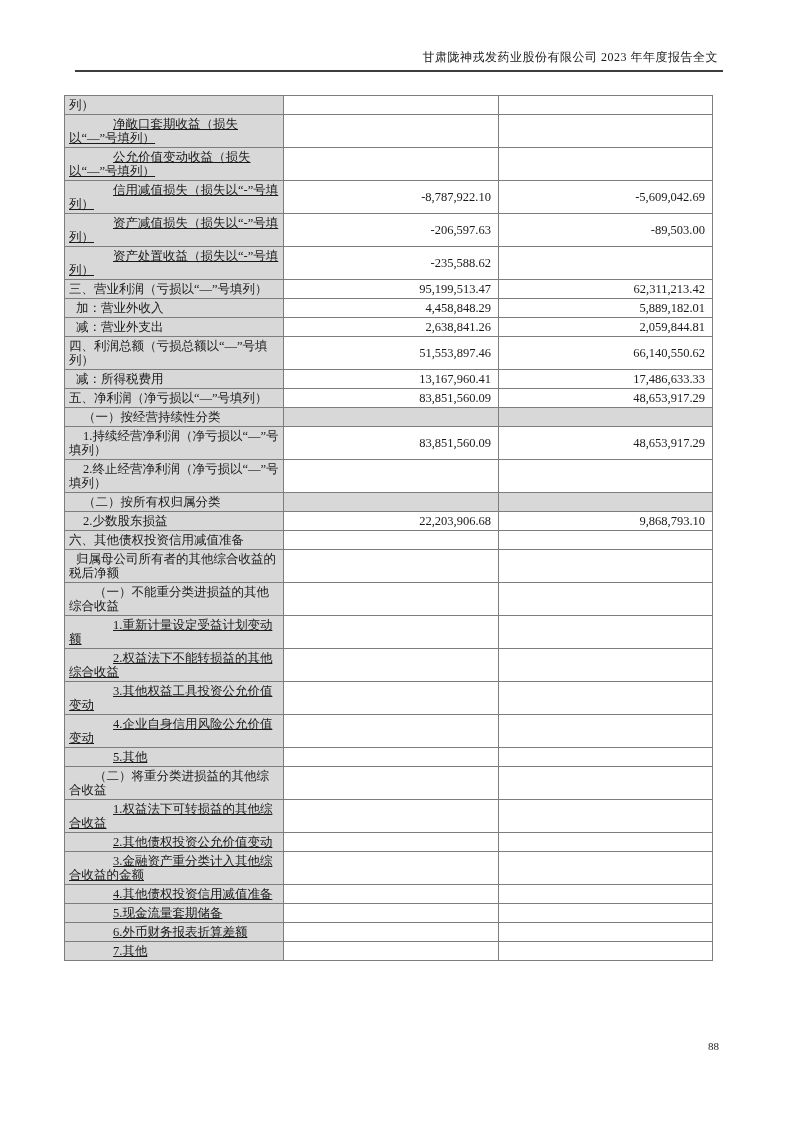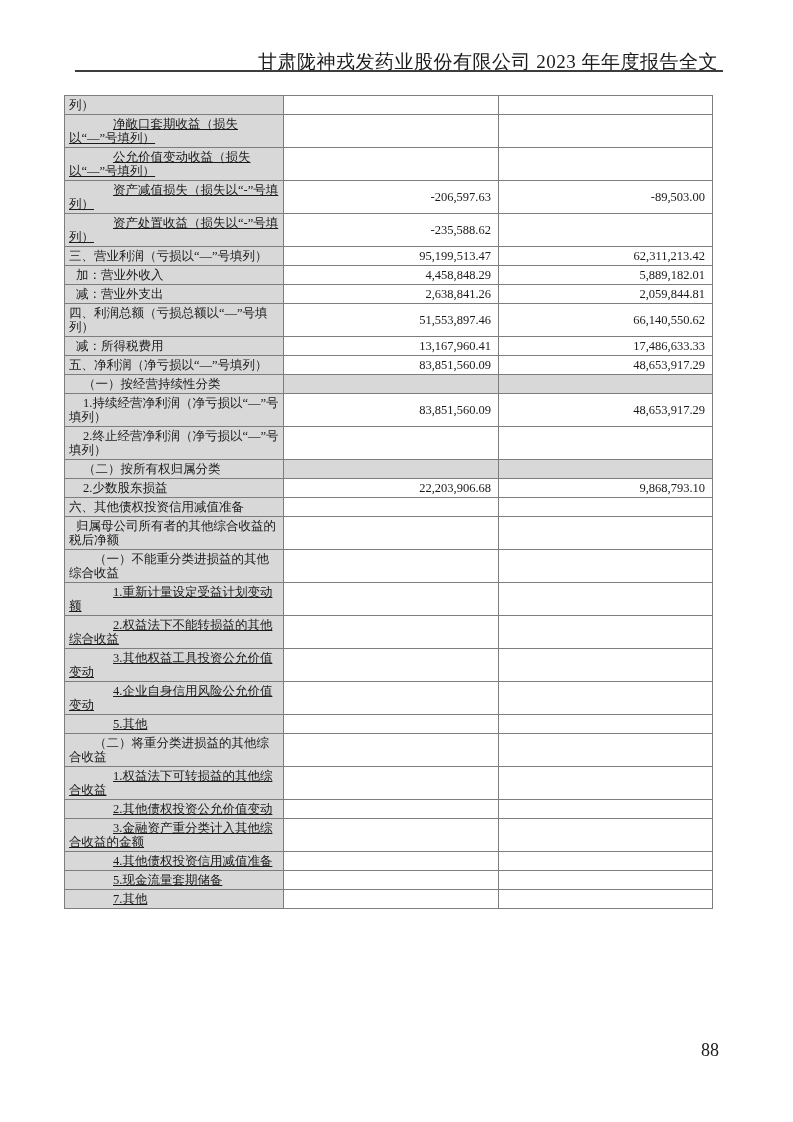--- a/index.html
+++ b/index.html
@@ -14,21 +14,21 @@
     width:793px;height:1122px;
     font-family:"Liberation Serif","DejaVu Serif",serif;
     color:var(--text);
     position:relative;
     overflow:hidden;
   }
   .header-title{
     position:absolute;
     top:49px;
     right:75px;
-    font-size:19px;
+    font-size:12px;
     letter-spacing:0.5px;
     white-space:nowrap;
   }
   .header-rule{
     position:absolute;
     top:70px;
     left:75px;
     width:648px;
     height:2px;
     background:var(--rule);
@@ -63,21 +63,21 @@
   tr.section td.val{background:var(--label-bg);}
   .ind0{text-indent:0;}
   .ind1{text-indent:7px;}
   .ind2{text-indent:14px;}
   .ind3{text-indent:25px;}
   .ind4{text-indent:44px;text-decoration:underline;}
   .page-number{
     position:absolute;
     top:1040px;
     right:74px;
-    font-size:18px;
+    font-size:11px;
   }
 </style>
 </head>
 <body>
 
 <div class="header-title">甘肃陇神戎发药业股份有限公司 2023 年年度报告全文</div>
 
 <div class="header-rule"></div>
 
 <table class="statement">
@@ -96,20 +96,25 @@
         <td class="label ind4">净敞口套期收益（损失以“—”号填列）</td>
         <td class="val"></td>
         <td class="val"></td>
       </tr>
       <tr>
         <td class="label ind4">公允价值变动收益（损失以“—”号填列）</td>
         <td class="val"></td>
         <td class="val"></td>
       </tr>
       <tr>
+        <td class="label ind4">信用减值损失（损失以“-”号填列）</td>
+        <td class="val">-8,787,922.10</td>
+        <td class="val">-5,609,042.69</td>
+      </tr>
+      <tr>
         <td class="label ind4">资产减值损失（损失以“-”号填列）</td>
         <td class="val">-206,597.63</td>
         <td class="val">-89,503.00</td>
       </tr>
       <tr>
         <td class="label ind4">资产处置收益（损失以“-”号填列）</td>
         <td class="val">-235,588.62</td>
         <td class="val"></td>
       </tr>
       <tr>
@@ -231,20 +236,25 @@
         <td class="label ind4">4.其他债权投资信用减值准备</td>
         <td class="val"></td>
         <td class="val"></td>
       </tr>
       <tr>
         <td class="label ind4">5.现金流量套期储备</td>
         <td class="val"></td>
         <td class="val"></td>
       </tr>
       <tr>
+        <td class="label ind4">6.外币财务报表折算差额</td>
+        <td class="val"></td>
+        <td class="val"></td>
+      </tr>
+      <tr>
         <td class="label ind4">7.其他</td>
         <td class="val"></td>
         <td class="val"></td>
       </tr>
     </tbody>
 </table>
 
 <div class="page-number">88</div>
 
 </body></html>

